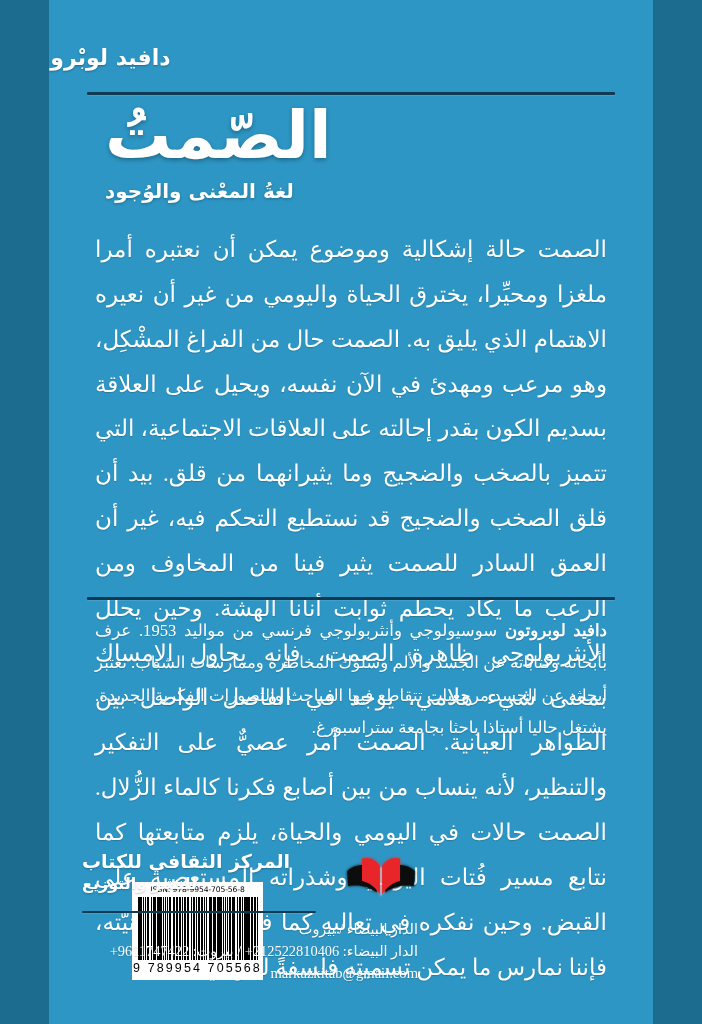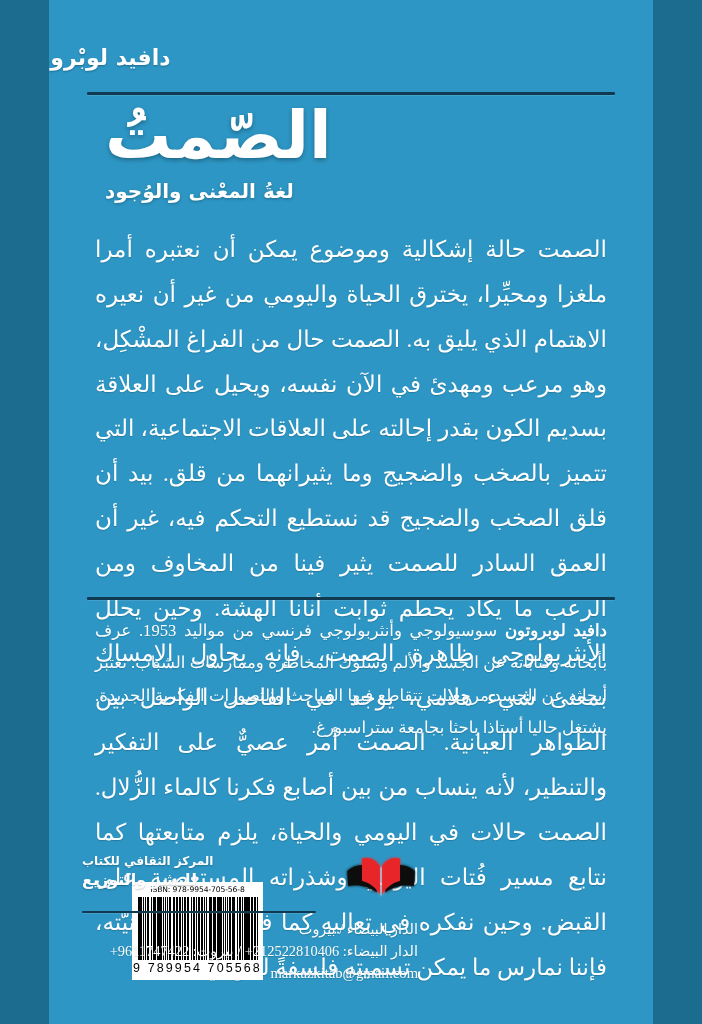--- a/index.html
+++ b/index.html
@@ -199,21 +199,21 @@
     display: block;
   }
   .pub-names {
     text-align: left;
     flex: 1;
     padding-bottom: 4px;
   }
   .pub-name {
     font-family: "DejaVu Sans", "Liberation Sans", sans-serif;
     font-weight: bold;
-    font-size: 12px;
+    font-size: 19px;
     color: #ffffff;
     line-height: 1.12;
     white-space: nowrap;
     text-shadow: 0 1px 2px rgba(0,0,0,0.25);
   }
   .pub-sub {
     font-family: "DejaVu Sans", "Liberation Sans", sans-serif;
     font-weight: bold;
     font-size: 16px;
     color: #ffffff;

